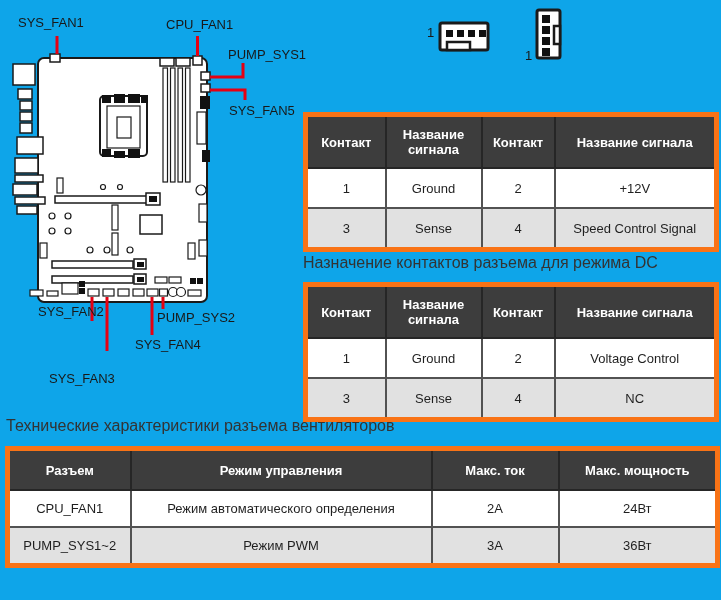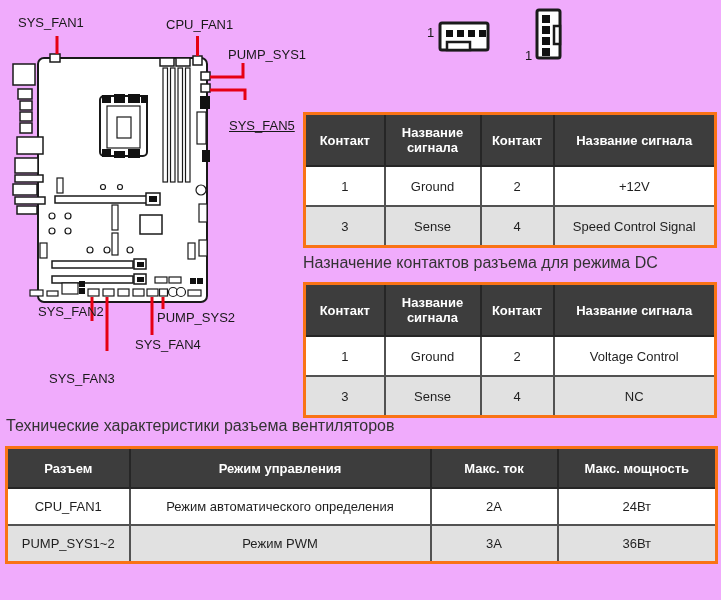--- a/index.html
+++ b/index.html
@@ -1,40 +1,40 @@
 <!DOCTYPE html>
 <html><head>
 <meta charset="utf-8">
 <style>
   html,body { margin:0; padding:0; background:#fff; }
   .page {
-    position:relative; width:721px; height:600px; background:#f0abfc;
+    position:relative; width:721px; height:600px; background:#0ea5e9;
     font-family:"Liberation Sans","DejaVu Sans",sans-serif; color:#262626; overflow:hidden;
   }
   
   .lbl { position:absolute; font-size:13px; color:#191919; white-space:nowrap; }
   #lbl-sysfan1 {left:18px;  top:15px;}
   #lbl-cpufan1 {left:166px; top:17px;}
   #lbl-pumpsys1{left:228px; top:47px;}
-  #lbl-sysfan5 {left:229px; top:118px;text-decoration:underline;}
+  #lbl-sysfan5 {left:229px; top:103px;}
   #lbl-sysfan2 {left:38px;  top:304px;}
   #lbl-sysfan3 {left:49px;  top:353px;margin-top:18px;}
   #lbl-sysfan4 {left:135px; top:337px;}
   #lbl-pumpsys2{left:157px; top:310px;}
   .board-svg { position:absolute; left:0; top:0; }
   .conn-h { position:absolute; left:420px; top:18px; }
   .conn-v { position:absolute; left:520px; top:3px; }
   .conn-num { font-size:13px; fill:#191919; font-family:"Liberation Sans","DejaVu Sans",sans-serif; }
   
   .sec-title { position:absolute; font-size:16px; color:#333; }
   #pwm-title {left:303px; top:84px;}
   #dc-title  {left:303px; top:254px;}
   #spec-title{left:6px;   top:417px;}
   
-  table { border-collapse:collapse; table-layout:fixed; position:absolute; border:3px solid #f97316; }
+  table { border-collapse:collapse; table-layout:fixed; position:absolute; border:5px solid #f97316; }
   th { background:#3d3d3d; color:#ffffff; font-weight:bold; font-size:13px;
        border:2px solid #262626; padding:2px 4px; text-align:center; vertical-align:middle; }
   td { text-align:center; vertical-align:middle; font-size:13px; color:#1f1f1f;
        border:2px solid #525252; background:#fff; padding:2px 6px; }
   tr.alt td { background:#e1e1e1; }
   .pin-table { width:411px; }
   .pin-table th { height:46px; }
   .pin-table td { height:34px; }
   #pwm-table {left:303px; top:112px;}
   #dc-table  {left:303px; top:282px;}

